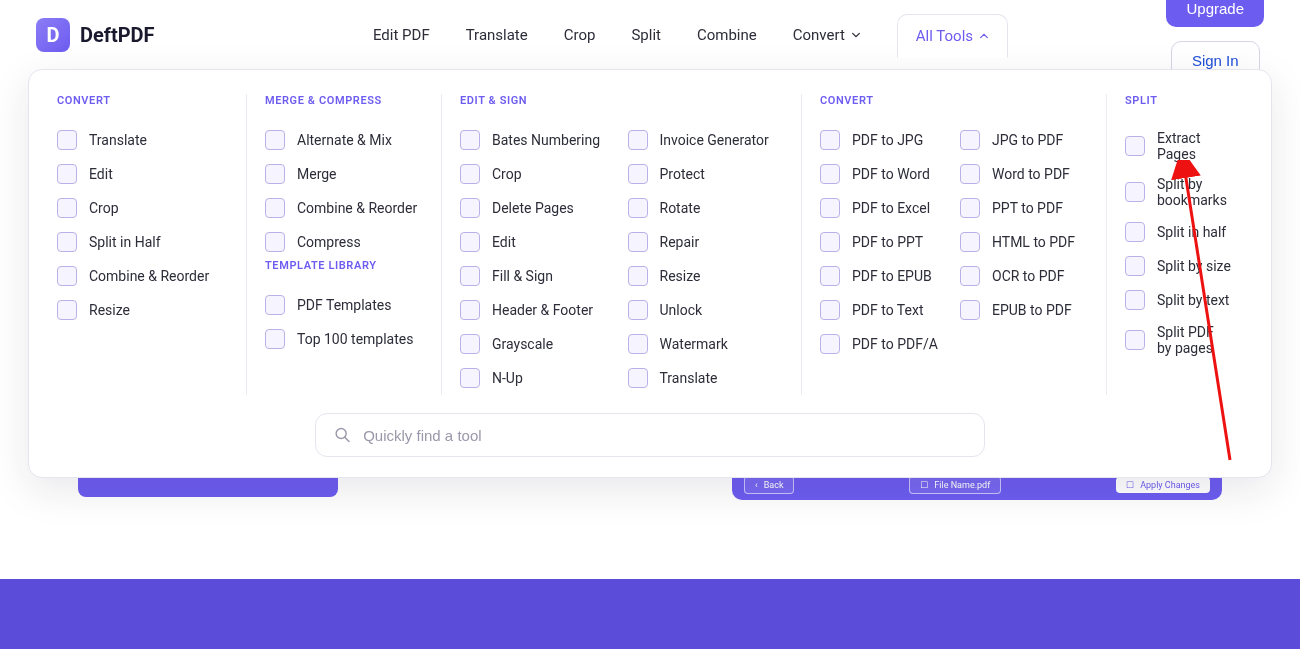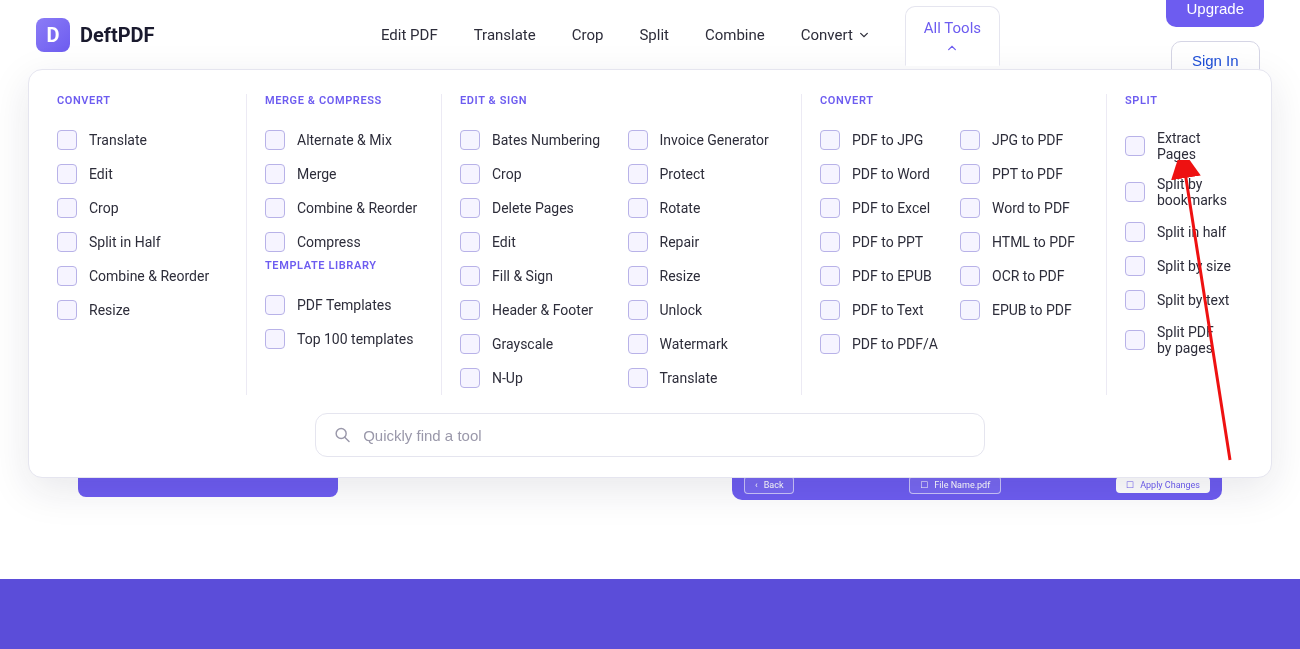--- a/index.html
+++ b/index.html
@@ -60,21 +60,20 @@
 .nav-item.active-tab {
   color: #6d5cf0;
   padding: 12px 18px;
   border: 1px solid #e5e5ef;
   border-bottom: 1px solid #fff;
   border-radius: 10px 10px 0 0;
   position: relative;
   z-index: 60;
   background: #fff;
   margin-bottom:-2px;
-  flex-direction:column;
 }
 .chev {
   width: 10px;
   height: 10px;
 }
 .actions {
   display: flex;
   gap: 14px;
   align-items: center;
   flex-direction: column;
@@ -427,25 +426,25 @@
               <span>PDF to PDF/A</span>
             </div>
        </div>
        <div>
         <div class="tool">
               <span class="tool-ico"></span>
               <span>JPG to PDF</span>
             </div>
         <div class="tool">
               <span class="tool-ico"></span>
+              <span>Word to PDF</span>
+            </div>
+        <div class="tool">
+              <span class="tool-ico"></span>
               <span>PPT to PDF</span>
-            </div>
-        <div class="tool">
-              <span class="tool-ico"></span>
-              <span>Word to PDF</span>
             </div>
         <div class="tool">
               <span class="tool-ico"></span>
               <span>HTML to PDF</span>
             </div>
         <div class="tool">
               <span class="tool-ico"></span>
               <span>OCR to PDF</span>
             </div>
         <div class="tool">

